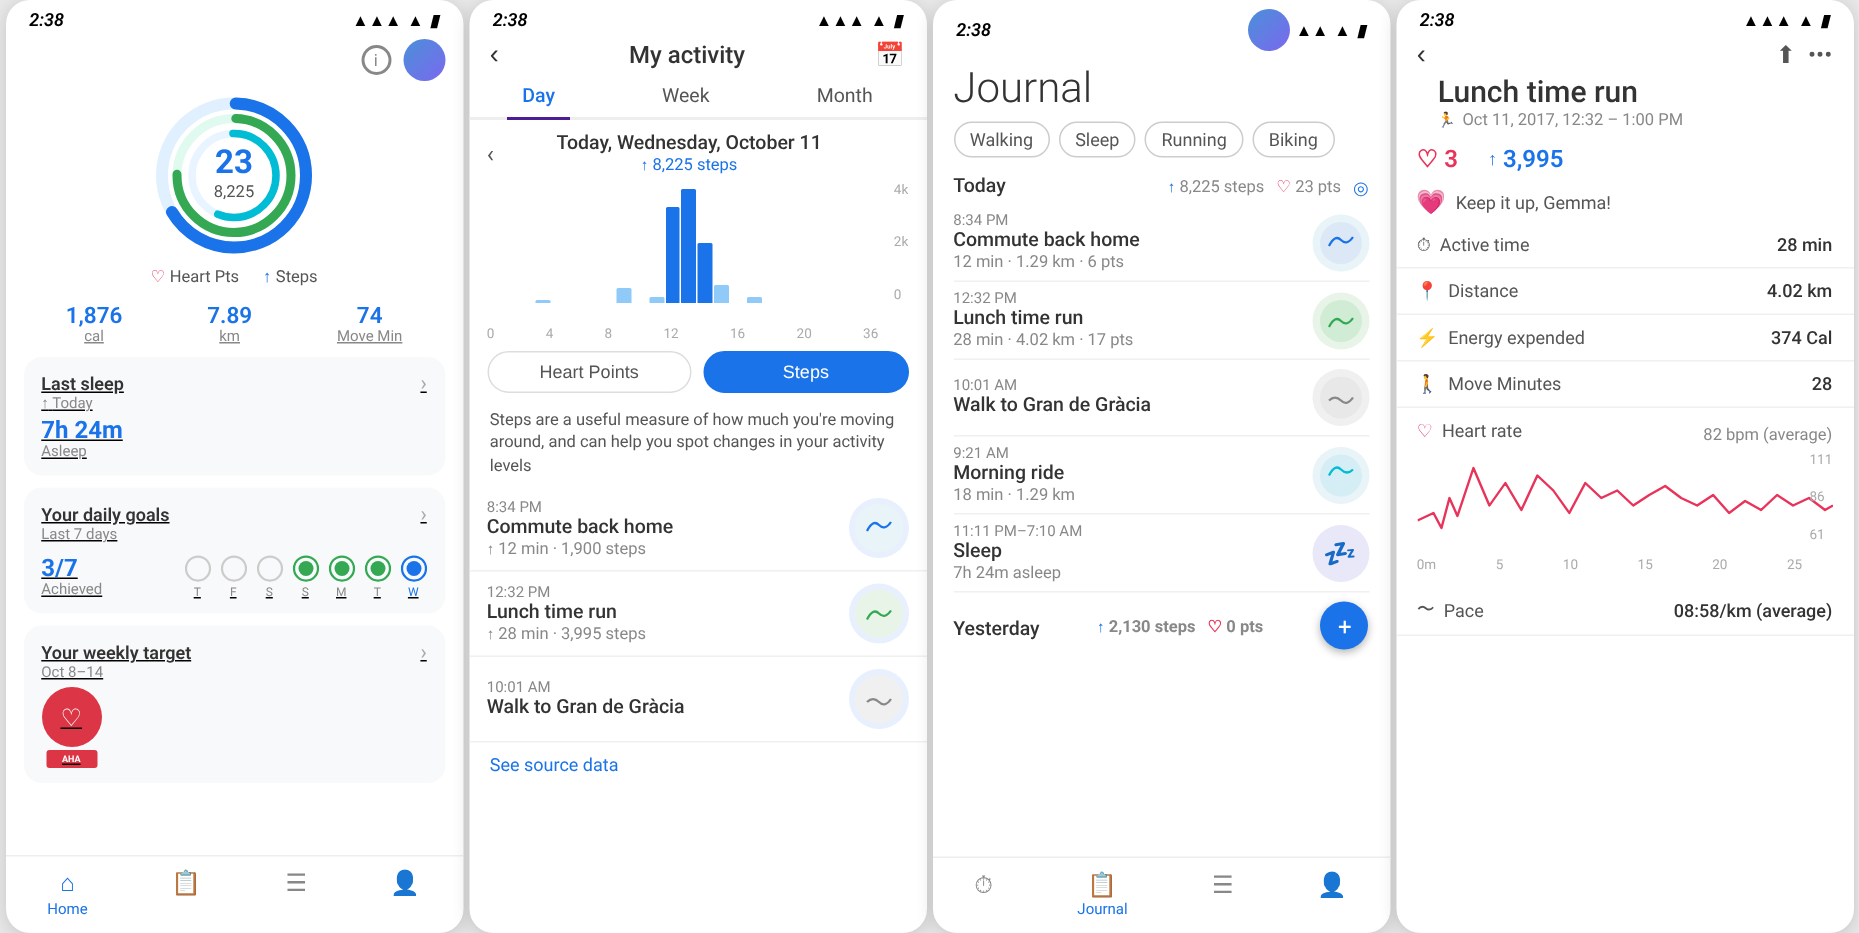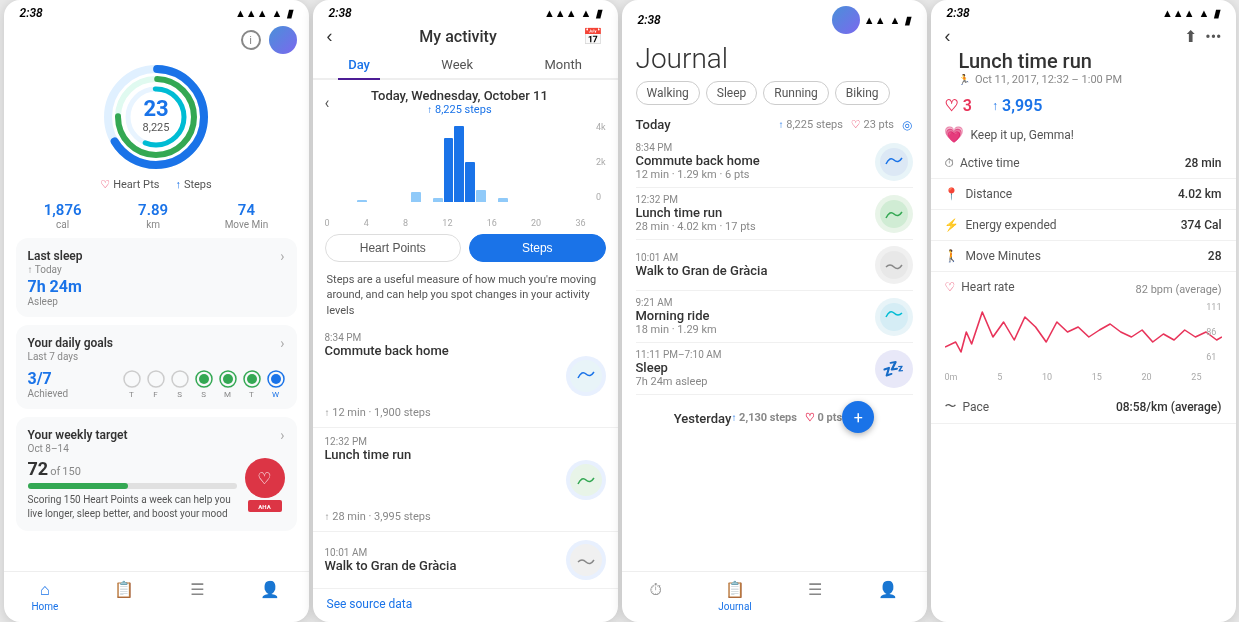--- a/index.html
+++ b/index.html
@@ -50,23 +50,23 @@
     .ring-center { position: absolute; top: 50%; left: 50%; transform: translate(-50%, -50%); text-align: center; }
     .ring-steps-num { font-size: 22px; font-weight: 700; color: #1a73e8; }
     .ring-steps-label { font-size: 11px; color: #555; }
 
     .heart-steps-labels { display: flex; justify-content: center; gap: 16px; font-size: 11px; color: #555; padding: 2px 0; }
     .heart-steps-labels span { display: flex; align-items: center; gap: 3px; }
 
     .stats-row { display: flex; justify-content: space-around; padding: 8px 0; }
     .stat-item { text-align: center; }
     .stat-value { font-size: 15px; font-weight: 600; color: #1a73e8; }
-    .stat-label { font-size: 10px; color: #888; }
-
-    .card { background: #f8f9fa; border-radius: 12px; padding: 10px 12px; margin-bottom: 8px; }
+    .stat-label { font-size: 10px; color: #888; text-decoration: underline; }
+
+    .card { background: #f8f9fa; border-radius: 12px; padding: 10px 12px; margin-bottom: 8px; text-decoration: underline; }
     .card-header { display: flex; justify-content: space-between; align-items: center; }
     .card-title { font-size: 12px; font-weight: 600; color: #333; }
     .card-subtitle { font-size: 10px; color: #888; }
     .card-value { font-size: 16px; font-weight: 700; color: #1a73e8; margin-top: 2px; }
     .card-desc { font-size: 10px; color: #888; }
     .chevron { color: #aaa; font-size: 14px; }
     .days-row { display: flex; gap: 6px; align-items: center; margin-top: 4px; }
 
     .progress-bar-bg { background: #e0e0e0; border-radius: 4px; height: 6px; margin: 4px 0; }
     .progress-bar-fill { background: #34a853; border-radius: 4px; height: 6px; }
@@ -99,21 +99,21 @@
     .metric-btn { flex: 1; padding: 6px; border-radius: 20px; border: 1px solid #ddd; font-size: 12px; background: white; color: #555; cursor: pointer; text-align: center; }
     .metric-btn.active { background: #1a73e8; color: white; border-color: #1a73e8; }
 
     .steps-desc { font-size: 11px; color: #555; padding: 4px 14px 6px; line-height: 1.4; }
 
     .activity-list { overflow-y: auto; flex: 1; }
     .activity-item { display: flex; align-items: center; padding: 8px 12px; border-bottom: 1px solid #f0f0f0; }
     .activity-info { flex: 1; }
     .activity-time { font-size: 10px; color: #888; }
     .activity-name { font-size: 13px; font-weight: 500; color: #333; }
-    .activity-detail { font-size: 11px; color: #888; margin-top: 48px; }
+    .activity-detail { font-size: 11px; color: #888; }
     .activity-map { width: 40px; height: 40px; border-radius: 50%; background: #e8f0fe; overflow: hidden; display: flex; align-items: center; justify-content: center; font-size: 16px; }
 
     .see-source { color: #1a73e8; font-size: 12px; padding: 8px 14px; }
 
     
     .journal-header { padding: 6px 14px 0; }
     .journal-title { font-size: 28px; font-weight: 300; color: #333; }
     .filter-chips { display: flex; gap: 6px; padding: 6px 14px; overflow-x: auto; }
     .chip { border: 1px solid #ccc; border-radius: 16px; padding: 4px 10px; font-size: 12px; color: #555; white-space: nowrap; background: white; }
 
@@ -289,31 +289,20 @@
         </div>
       </div>
 
       <div class="card">
         <div class="card-header">
           <span class="card-title">Your weekly target</span>
           <span class="chevron">›</span>
         </div>
         <div class="card-subtitle">Oct 8–14</div>
         <div style="display:flex;align-items:flex-start;justify-content:space-between;margin-top:4px;">
-          <div style="flex:1;margin-right:8px;">
-            <div style="display:flex;align-items:baseline;gap:2px;">
-              <span style="font-size:18px;font-weight:700;color:#333;">72</span>
-              <span style="font-size:11px;color:#888;">of</span>
-              <span style="font-size:11px;color:#888;">150</span>
-            </div>
-            <div class="progress-bar-bg">
-              <div class="progress-bar-fill" style="width:48%;"></div>
-            </div>
-            <div class="weekly-text">Scoring 150 Heart Points a week can help you live longer, sleep better, and boost your mood</div>
-          </div>
           <div style="display:flex;flex-direction:column;align-items:center;gap:2px;">
             <div style="width:40px;height:40px;background:#dc3545;border-radius:50%;display:flex;align-items:center;justify-content:center;position:relative;">
               <span style="color:white;font-size:16px;">♡</span>
             </div>
             <div style="width:34px;height:12px;background:#dc3545;border-radius:2px;display:flex;align-items:center;justify-content:center;">
               <span style="color:white;font-size:6px;font-weight:700;">AHA</span>
             </div>
           </div>
         </div>
       </div>
@@ -562,21 +551,21 @@
         <div class="journal-entry-info">
           <div class="journal-entry-time">11:11 PM–7:10 AM</div>
           <div class="journal-entry-name">Sleep</div>
           <div class="journal-entry-detail">7h 24m asleep</div>
         </div>
         <div style="width:38px;height:38px;border-radius:50%;background:#e8e8f8;display:flex;align-items:center;justify-content:center;">
           <span style="font-size:18px;">💤</span>
         </div>
       </div>
 
-      <div style="display:flex;justify-content:center;align-items:center;padding:6px 0;">
+      <div style="display:flex;justify-content:space-between;align-items:center;padding:6px 0;">
         <div>
           <span style="font-size:13px;font-weight:500;color:#333;">Yesterday</span>
         </div>
         <div style="display:flex;gap:8px;align-items:center;font-size:11px;color:#888;font-weight:bold;">
           <span><span style="color:#1a73e8;font-size:10px;">↑</span> <span>2,130 steps</span></span>
           <span><span style="color:#e8345a;">♡</span> <span>0 pts</span></span>
         </div>
         <div class="fab-btn" style="width:32px;height:32px;font-size:16px;">+</div>
       </div>
     </div>

